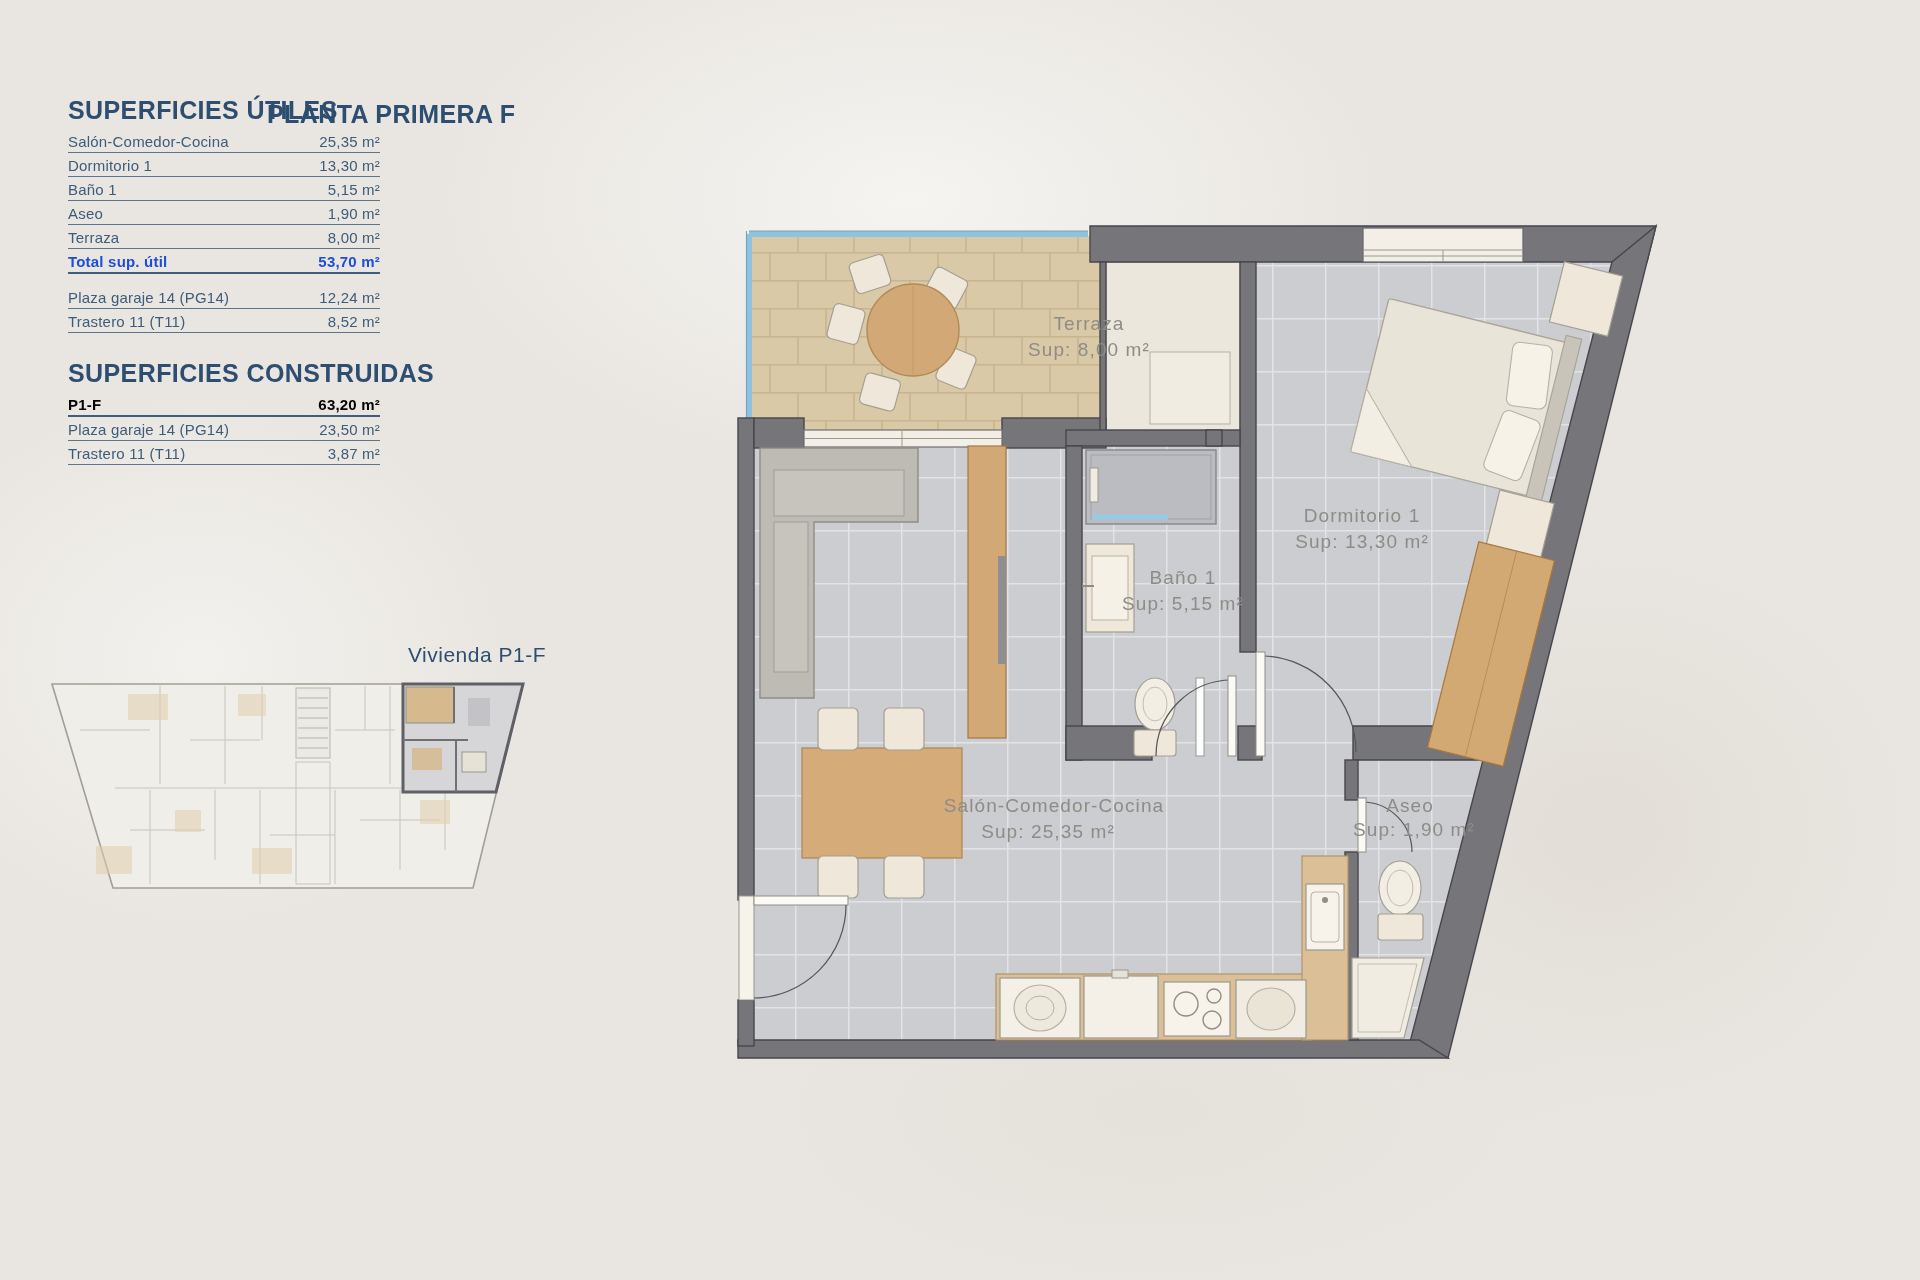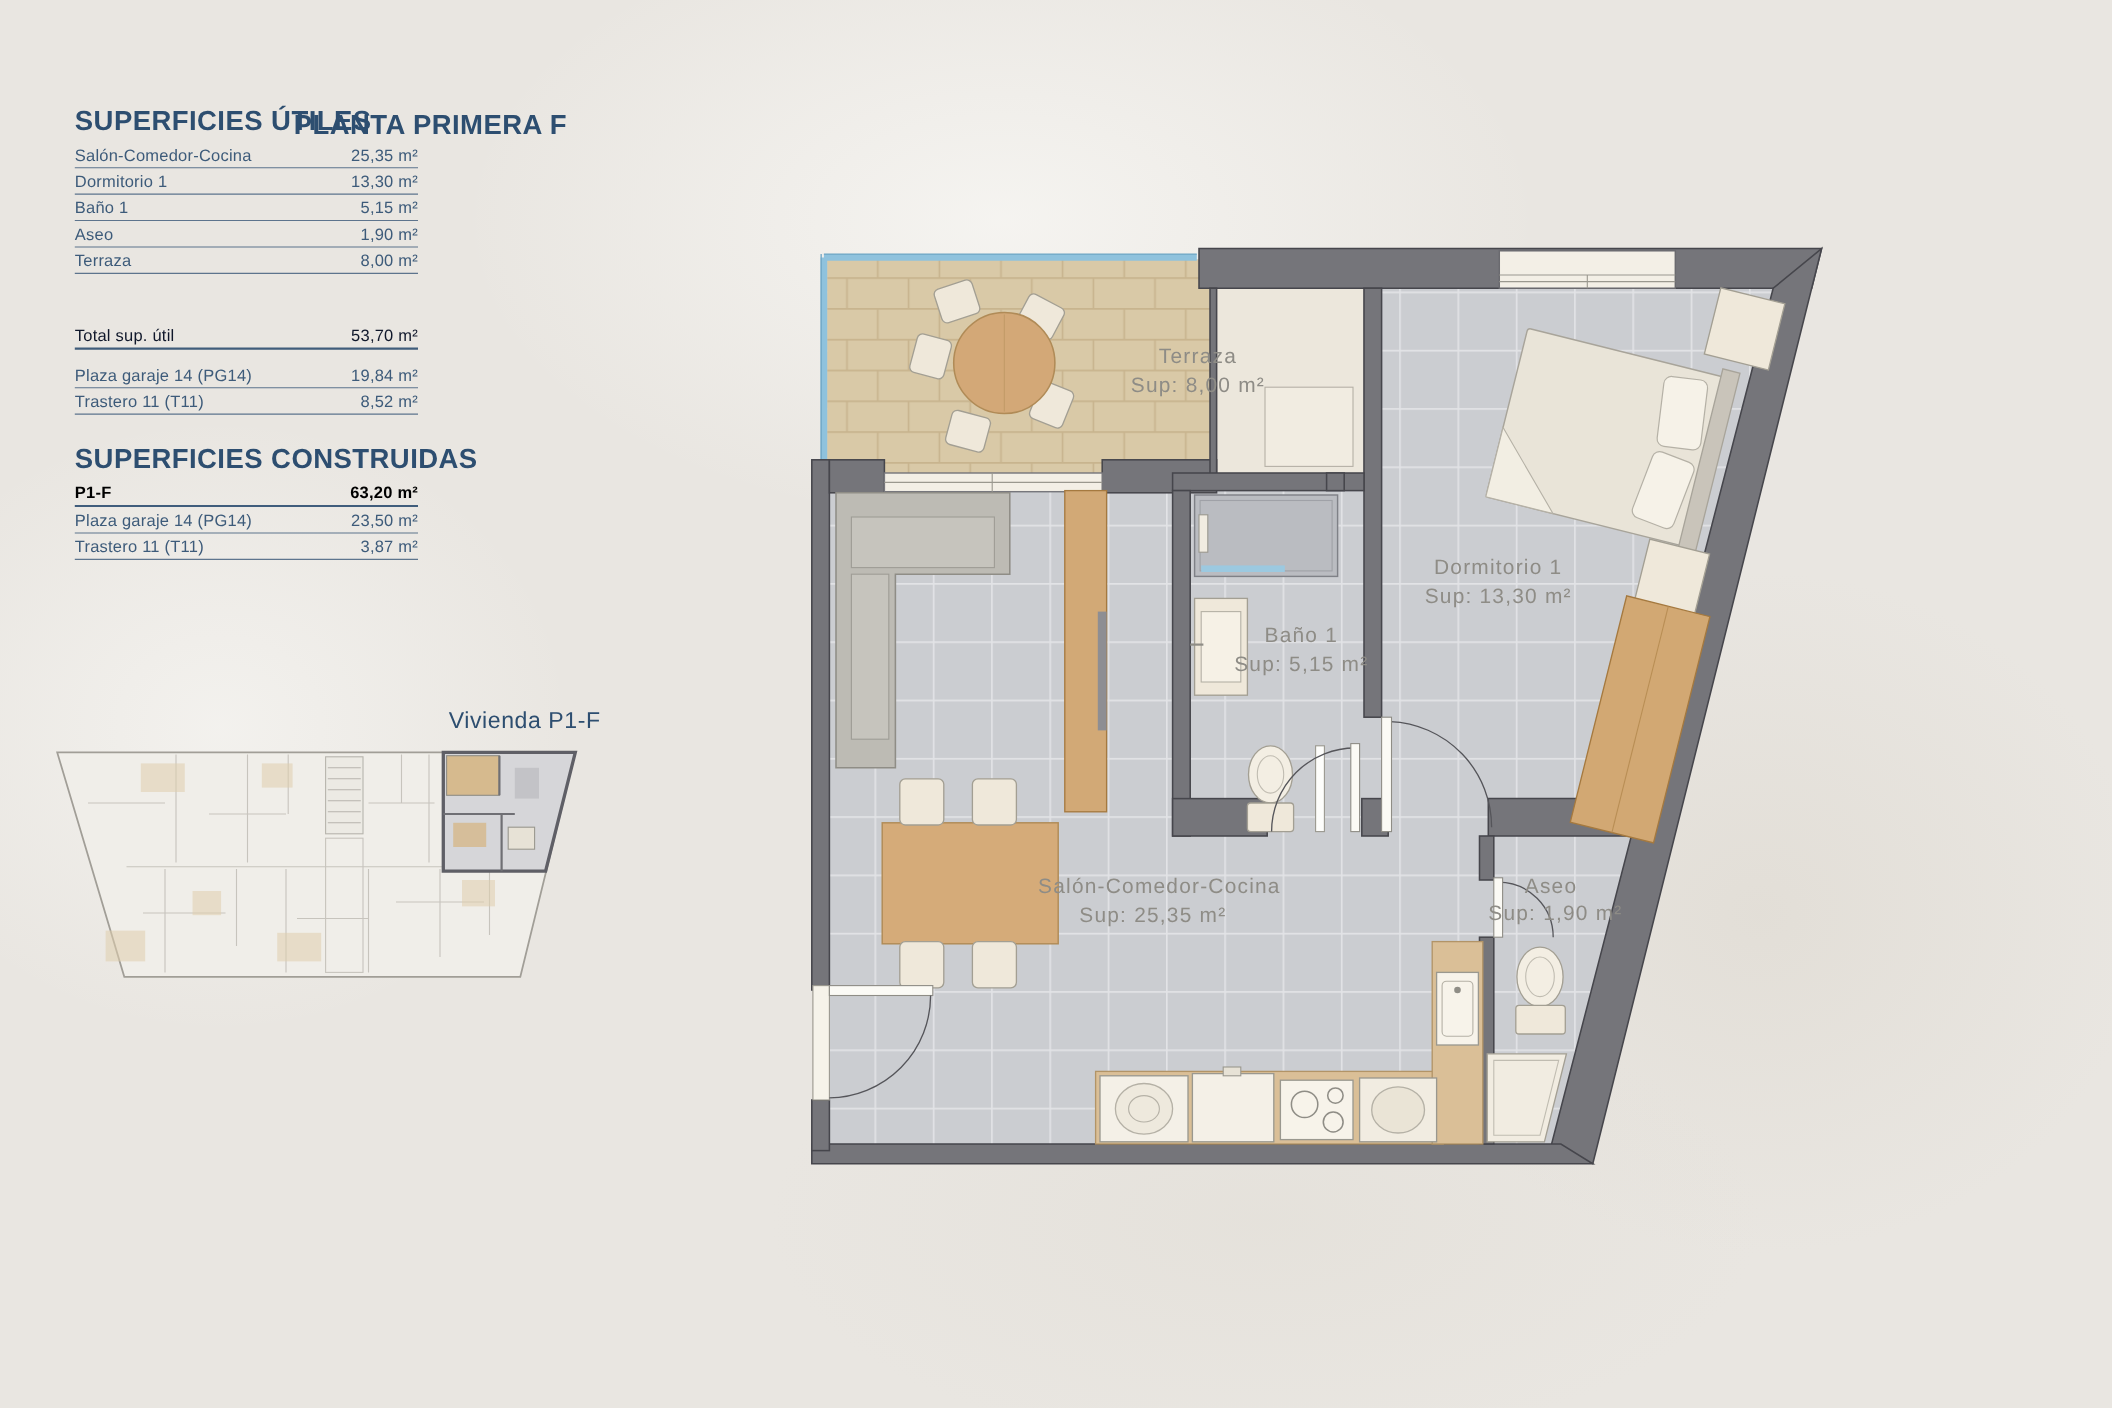--- a/index.html
+++ b/index.html
@@ -15,21 +15,21 @@
   .b4{left:700px;top:900px;width:900px;height:420px;background:radial-gradient(closest-side,rgba(224,220,212,.45),rgba(224,220,212,0));}
 
   
   .panel{position:absolute;left:68px;top:96px;width:312px;color:#2d4e70;}
   .sec-title{font-size:25px;font-weight:bold;letter-spacing:.4px;position:relative;height:24px;white-space:nowrap;}
   .sec-title .floor{position:absolute;left:199px;top:4px;}
   .rows{margin-top:9px;}
   .trow{display:flex;justify-content:space-between;align-items:flex-end;height:21px;
         border-bottom:1px solid rgba(45,78,112,.75);font-size:15px;color:#3d5b7a;
         padding-bottom:2px;letter-spacing:.2px;}
-  .trow.total{font-weight:normal;color:#0f172a;border-bottom:2.5px solid rgba(45,78,112,.9);margin-top:44px;}
+  .trow.total{font-weight:bold;color:#1d4ed8;border-bottom:2.5px solid rgba(45,78,112,.9);}
   .trow.strong{font-weight:bold;color:#000000;border-bottom:2px solid rgba(45,78,112,.9);}
   .gap{height:11px;}
   .sec2{margin-top:26px;}
   .val{white-space:nowrap;}
 
   svg{position:absolute;left:0;top:0;}
   text{font-family:"Liberation Sans", sans-serif;}
   .roomlabel{fill:#8e8c86;font-size:19px;letter-spacing:1.1px;}
   .caption{fill:#2d4e70;font-size:21px;letter-spacing:.5px;}
 </style>
@@ -67,21 +67,21 @@
       <span>Terraza</span>
       <span class="val">8,00 m²</span>
     </div>
     <div class="trow total">
       <span>Total sup. útil</span>
       <span class="val">53,70 m²</span>
     </div>
     <div class="gap"></div>
     <div class="trow">
       <span>Plaza garaje 14 (PG14)</span>
-      <span class="val">19,84 m²</span>
+      <span class="val">12,24 m²</span>
     </div>
     <div class="trow">
       <span>Trastero 11 (T11)</span>
       <span class="val">8,52 m²</span>
     </div>
   </div>
 
   <div class="sec2">
     <div class="sec-title">
       <span>SUPERFICIES CONSTRUIDAS</span>

